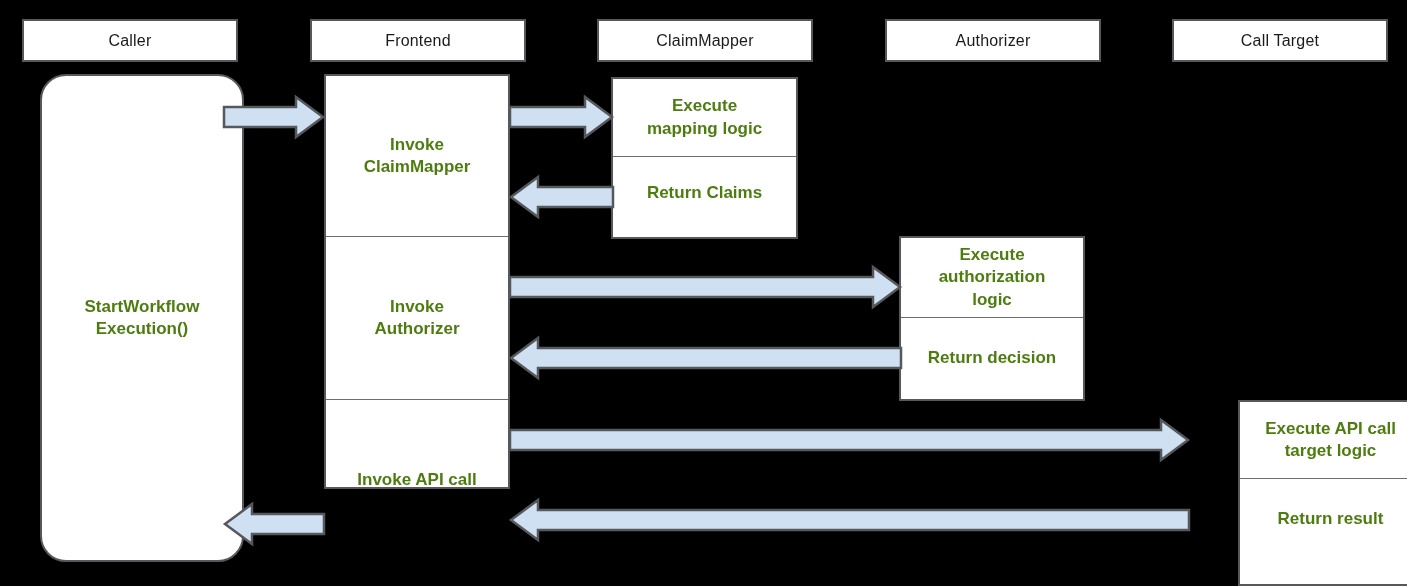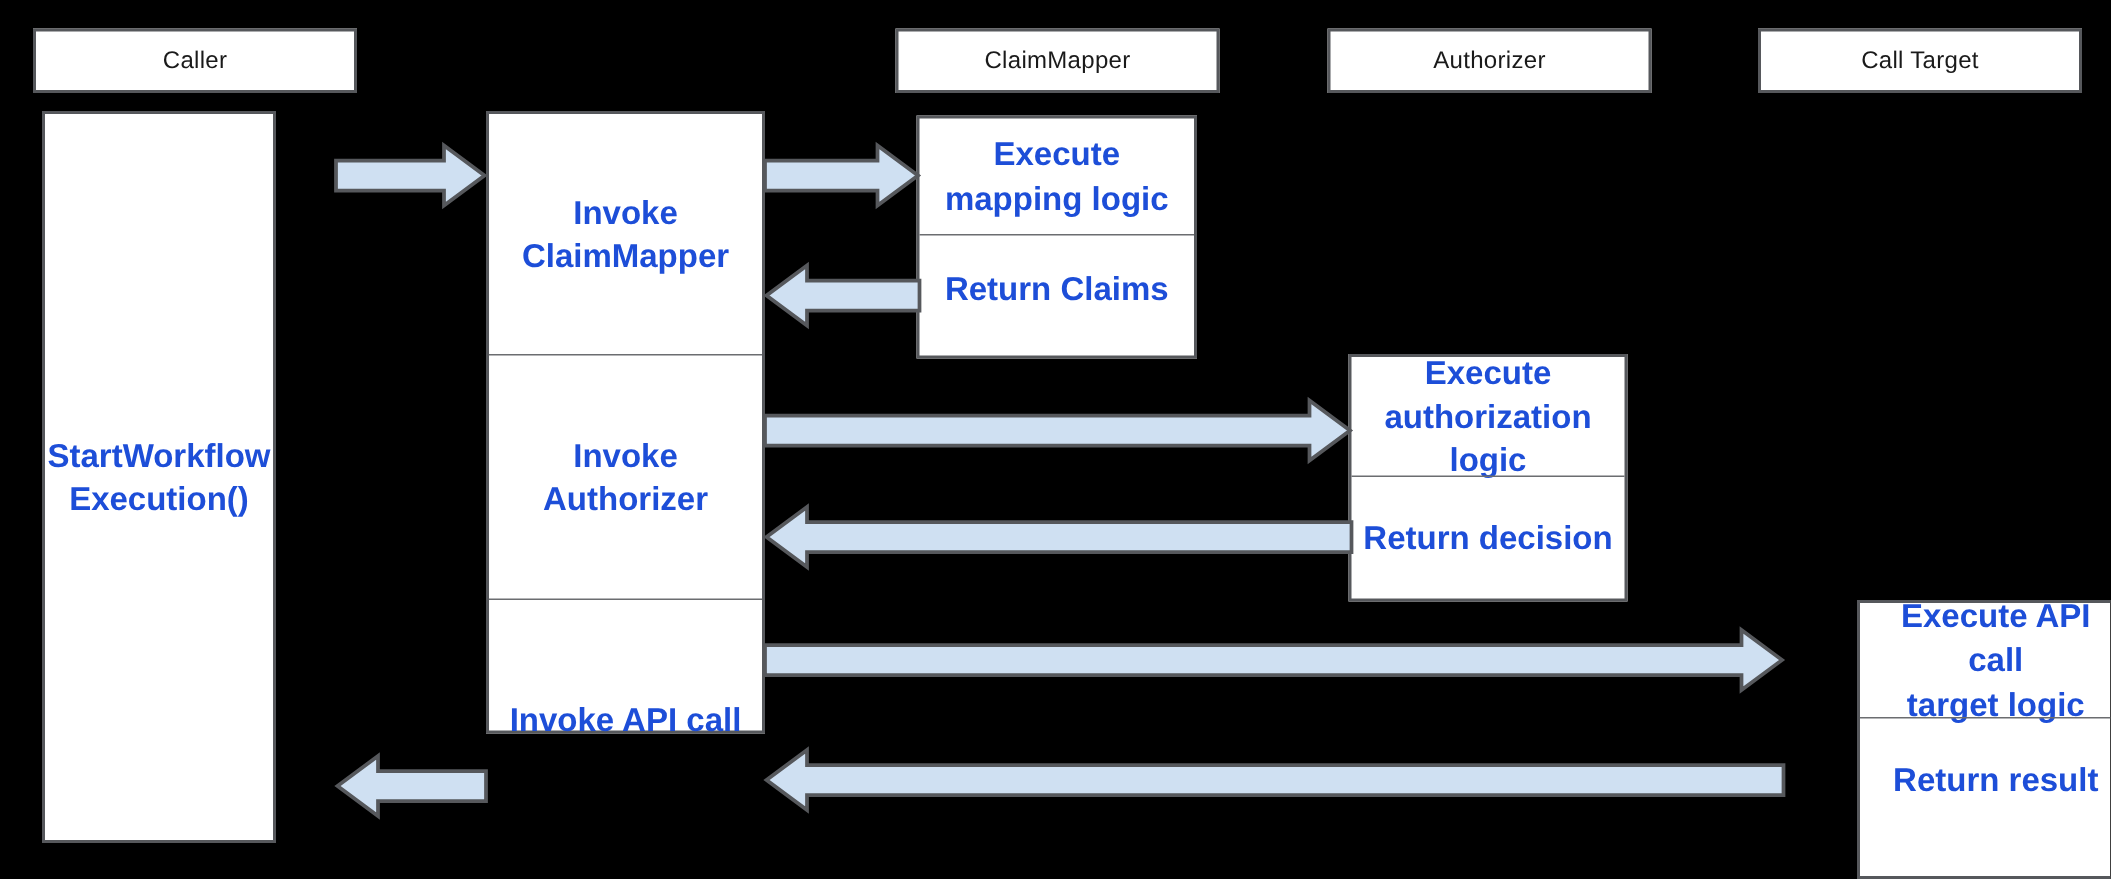--- a/index.html
+++ b/index.html
@@ -41,22 +41,22 @@
   }
   .act-seg {
     position: absolute;
     left: 0;
     right: 0;
     box-sizing: border-box;
     display: flex;
     align-items: center;
     justify-content: center;
     text-align: center;
-    color: #1d4ed8;
-    font-size: 22px;
+    color: #4d7c0f;
+    font-size: 17px;
     font-weight: 700;
     line-height: 1.32;
     padding: 0 6px;
   }
   .act-seg.divided-top {
     border-top: 1.5px solid #6b6d70;
   }
 
   
   .arrow {
@@ -66,34 +66,37 @@
 </style>
 </head>
 <body>
 
 <div id="canvas">
 
   <div class="lifeline-header" style="left:22px;  top:19px; width:216px; height:43px;">
     <span>Caller</span>
   </div>
 
+  <div class="lifeline-header" style="left:310px; top:19px; width:216px; height:43px;">
+    <span>Frontend</span>
+  </div>
 
   <div class="lifeline-header" style="left:597px; top:19px; width:216px; height:43px;">
     <span>ClaimMapper</span>
   </div>
 
   <div class="lifeline-header" style="left:885px; top:19px; width:216px; height:43px;">
     <span>Authorizer</span>
   </div>
 
   <div class="lifeline-header" style="left:1172px; top:19px; width:216px; height:43px;">
     <span>Call Target</span>
   </div>
 
-  <div class="activation" style="left:28px; top:74px; width:156px; height:488px;">
+  <div class="activation" style="left:40px; top:74px; width:204px; height:488px;border-radius:26px;">
     <div class="act-seg" style="top:0; height:484px;">StartWorkflow<br>Execution()</div>
   </div>
 
   <div class="activation" style="left:324px; top:74px; width:186px; height:415px;">
     <div class="act-seg" style="top:0; height:160px;">Invoke<br>ClaimMapper</div>
     <div class="act-seg divided-top" style="top:160px; height:163px;">Invoke<br>Authorizer</div>
     <div class="act-seg divided-top" style="top:323px; height:161px;text-align:center;">Invoke API call</div>
   </div>
 
   <div class="activation" style="left:611px; top:77px; width:187px; height:162px;">

